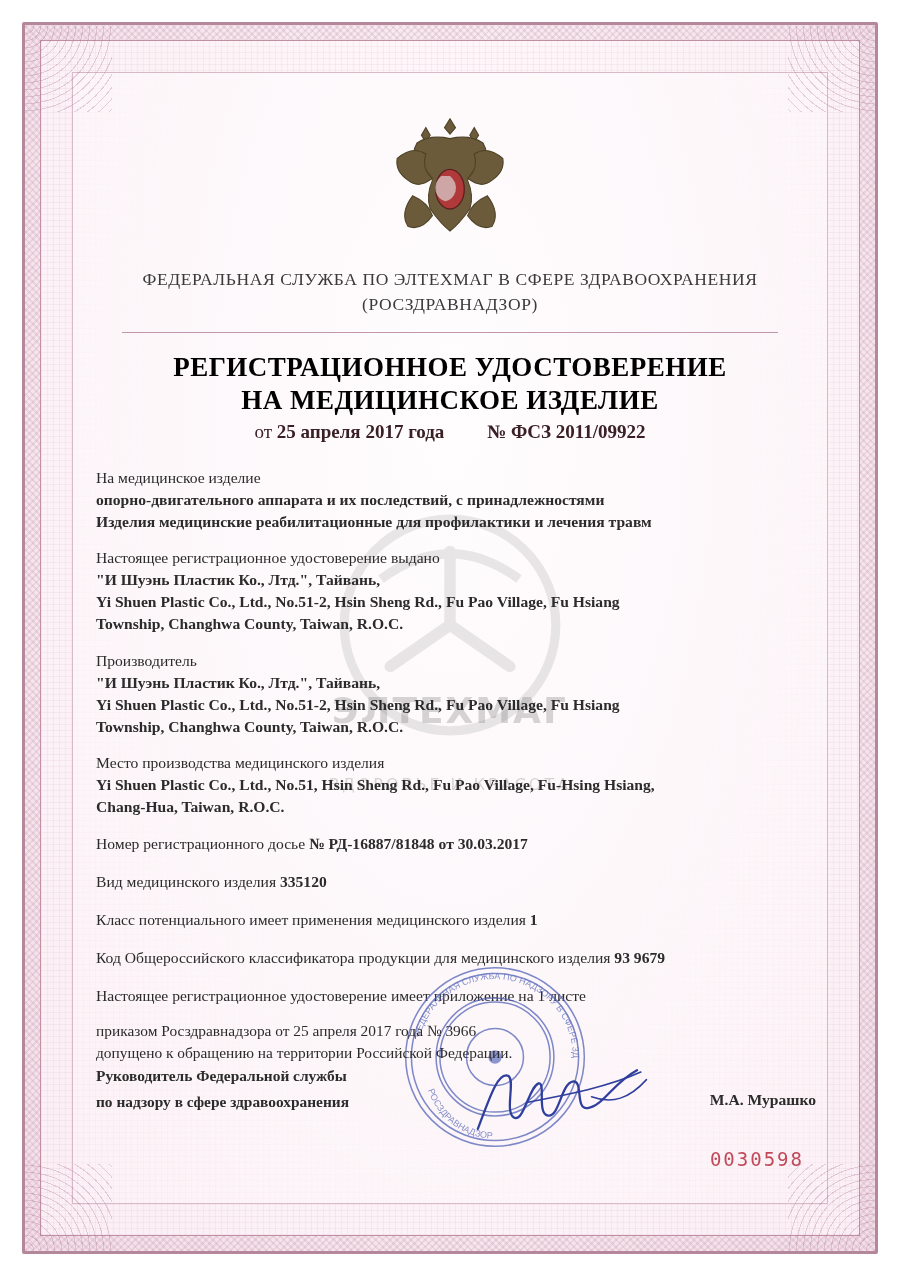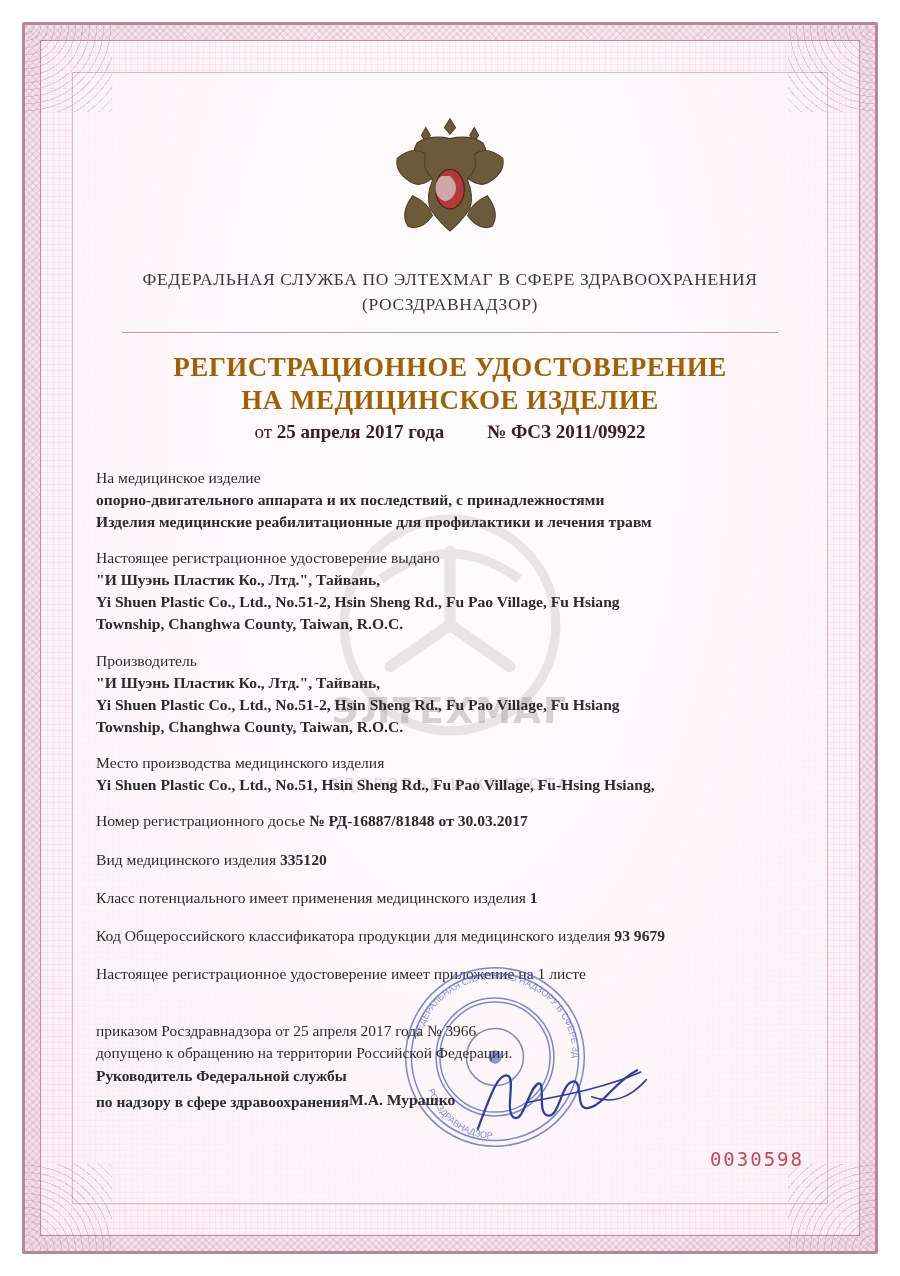--- a/index.html
+++ b/index.html
@@ -115,21 +115,21 @@
     height: 1px;
     background: #b98ca2;
     margin: 14px 26px 18px 26px;
     opacity: .9;
   }
   .title {
     text-align: center;
     font-weight: bold;
     font-size: 27px;
     letter-spacing: .5px;
-    color: #a16207;
+    color: #000000;
     line-height: 1.22;
   }
   .date-row {
     text-align: center;
     margin-top: 4px;
     font-size: 19px;
     color: #3a2026;
   }
   .date-row .num {
     font-weight: bold;
@@ -154,20 +154,21 @@
   .footer {
     position: absolute;
     left: 96px; right: 84px;
     top: 1020px;
     font-size: 15.4px;
     line-height: 1.45;
   }
   .footer .b { font-weight: bold; }
   .sign-row {
     display: flex;
+    justify-content: space-between;
     align-items: flex-end;
     margin-top: 2px;
   }
   .signer {
     font-weight: bold;
     font-size: 15.6px;
     white-space: nowrap;
     padding-bottom: 2px;
   }
   .doc-number {
@@ -272,20 +273,21 @@
       <div class="blk">
         <span class="line lbl">Производитель</span>
         <span class="line val">"И Шуэнь Пластик Ко., Лтд.", Тайвань,</span>
         <span class="line val">Yi Shuen Plastic Co., Ltd., No.51-2, Hsin Sheng Rd., Fu Pao Village, Fu Hsiang</span>
         <span class="line val">Township, Changhwa County, Taiwan, R.O.C.</span>
       </div>
 
       <div class="blk">
         <span class="line lbl">Место производства медицинского изделия</span>
         <span class="line val">Yi Shuen Plastic Co., Ltd., No.51, Hsin Sheng Rd., Fu Pao Village, Fu-Hsing Hsiang,</span>
+        <span class="line val">Chang-Hua, Taiwan, R.O.C.</span>
       </div>
 
       <div class="single">
         <span>Номер регистрационного досье</span>
         <span class="val">№ РД-16887/81848 от 30.03.2017</span>
       </div>
 
       <div class="single">
         <span>Вид медицинского изделия</span>
         <span class="val">335120</span>

